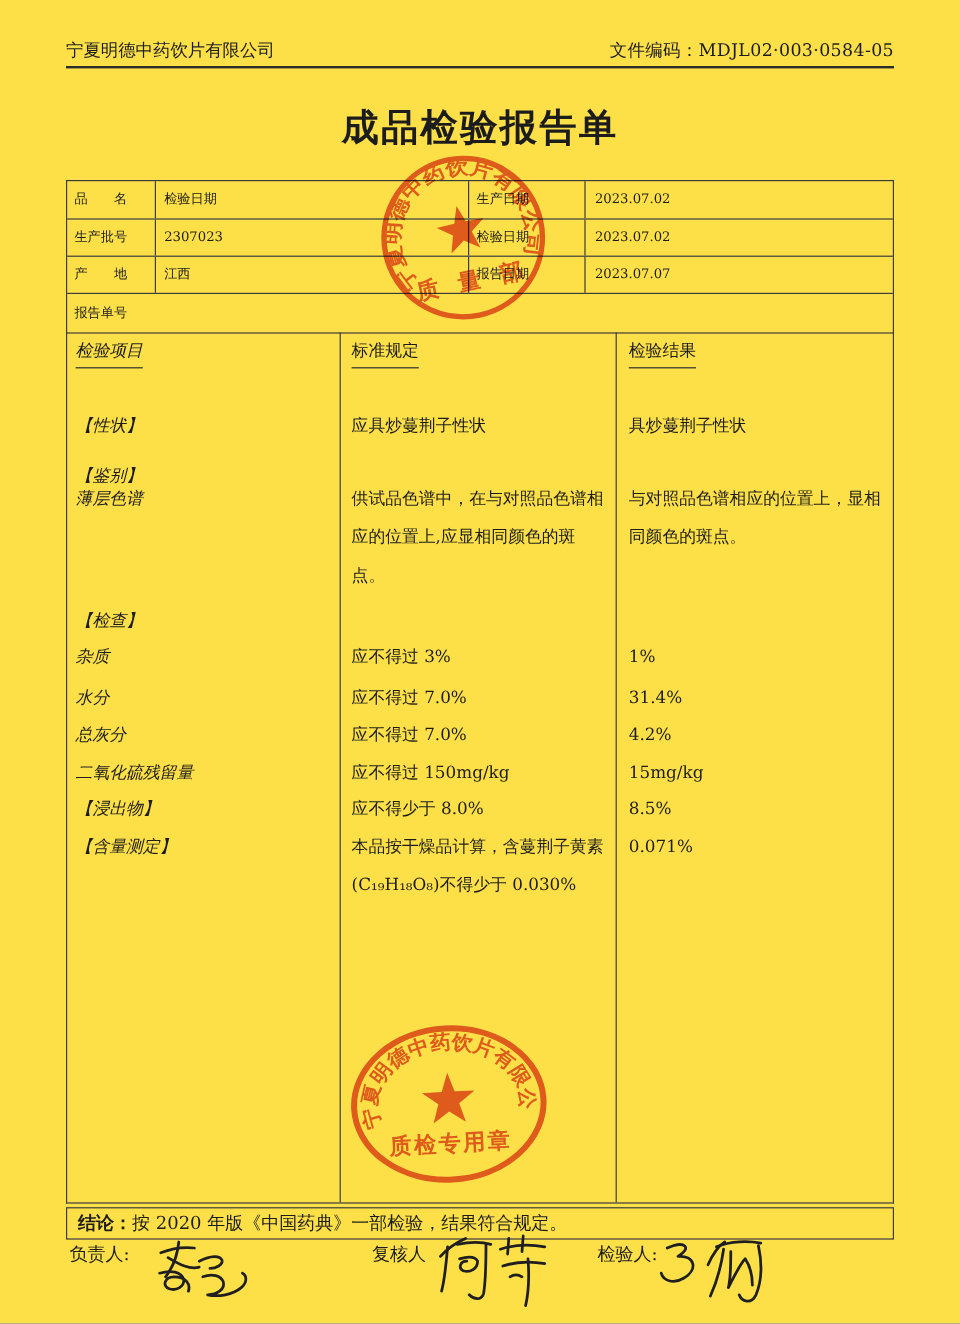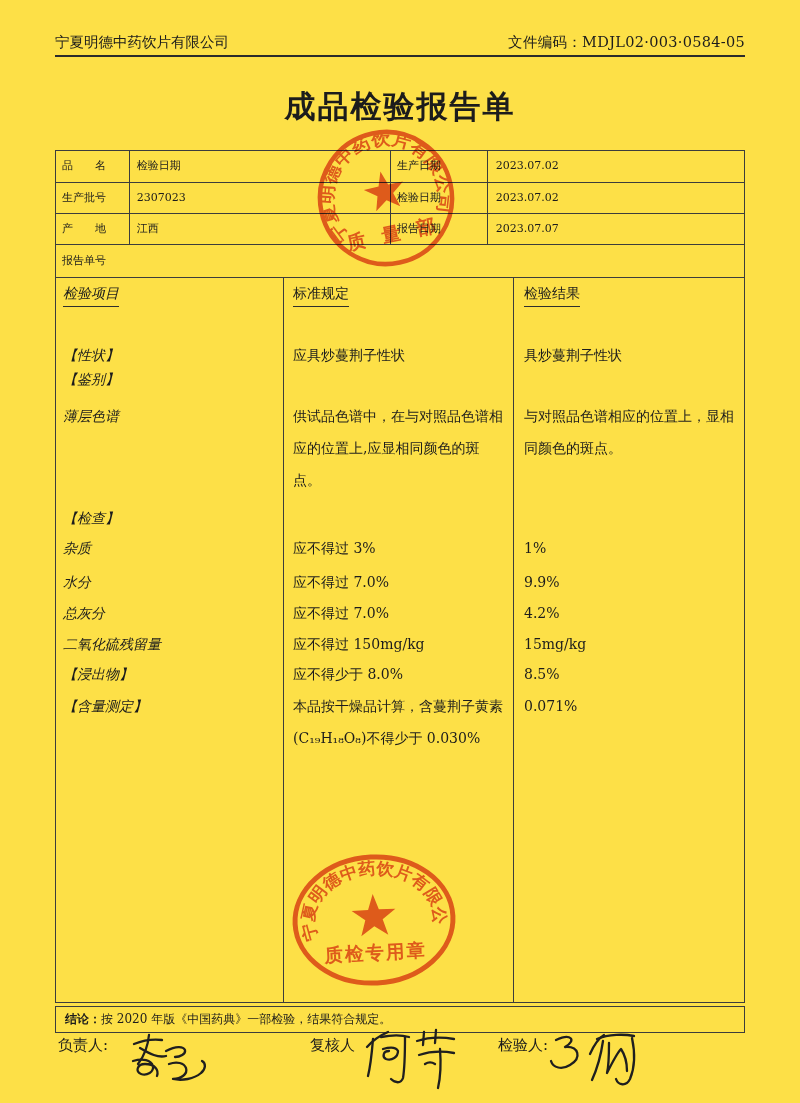--- a/index.html
+++ b/index.html
@@ -36,30 +36,30 @@
   .vdiv{position:absolute;top:0;width:1px;height:100%;background:#3c3c3c;}
   .vdiv.v1{left:227px;}
   .vdiv.v2{left:457px;}
   .rrow{position:absolute;left:0;width:100%;display:grid;
     grid-template-columns:227px 230px 233px;font-size:14px;line-height:32px;}
   .ci{padding-left:7px;padding-right:6px;font-style:italic;}
   .cs{padding-left:10px;padding-right:8px;}
   .cr{padding-left:11px;padding-right:6px;}
   .rt-head{top:0;}
   .rt-head span{display:inline-block;border-bottom:1px solid #2e2e2e;line-height:26px;}
-  .row-0{top:62px;} .row-1{top:86px;} .row-2{top:123px;} .row-3{top:225px;}
+  .row-0{top:62px;} .row-1{top:104px;} .row-2{top:123px;} .row-3{top:225px;}
   .row-4{top:255px;} .row-5{top:289px;} .row-6{top:320px;} .row-7{top:351px;}
   .row-8{top:381px;} .row-9{top:413px;}
   
   .stamp{position:absolute;mix-blend-mode:multiply;opacity:.82;}
   .stamp-dept{left:296px;top:108px;transform:rotate(-12deg);}
   .stamp-qc{left:269px;top:835px;transform:rotate(-3deg);}
   
   .conclusion{position:absolute;left:55px;top:1006px;width:690px;height:27px;
-    border:1px solid #3c3c3c;font-size:12px;line-height:25px;padding-left:9px;}
+    border:1px solid #3c3c3c;font-size:15px;line-height:25px;padding-left:9px;}
   .conclusion .lab{font-weight:700;}
   
   .sigrow{position:absolute;left:0;top:1036px;width:100%;height:60px;font-size:15px;}
   .sig-label{position:absolute;top:0;}
   .sl-1{left:58px;} .sl-2{left:310px;} .sl-3{left:498px;}
   .sig-svg{position:absolute;}
   .sg-1{left:120px;top:-8px;} .sg-2{left:358px;top:-12px;} .sg-3{left:538px;top:-10px;}
   .sig-svg path{fill:none;stroke:#1f1f1f;stroke-width:2.3;stroke-linecap:round;stroke-linejoin:round;}
 </style>
 </head>
@@ -128,21 +128,21 @@
       <div class="cr"></div>
     </div>
     <div class="rrow row-4">
       <div class="ci">杂质</div>
       <div class="cs">应不得过 3%</div>
       <div class="cr">1%</div>
     </div>
     <div class="rrow row-5">
       <div class="ci">水分</div>
       <div class="cs">应不得过 7.0%</div>
-      <div class="cr">9.9%</div>
+      <div class="cr">31.4%</div>
     </div>
     <div class="rrow row-6">
       <div class="ci">总灰分</div>
       <div class="cs">应不得过 7.0%</div>
       <div class="cr">4.2%</div>
     </div>
     <div class="rrow row-7">
       <div class="ci">二氧化硫残留量</div>
       <div class="cs">应不得过 150mg/kg</div>
       <div class="cr">15mg/kg</div>

